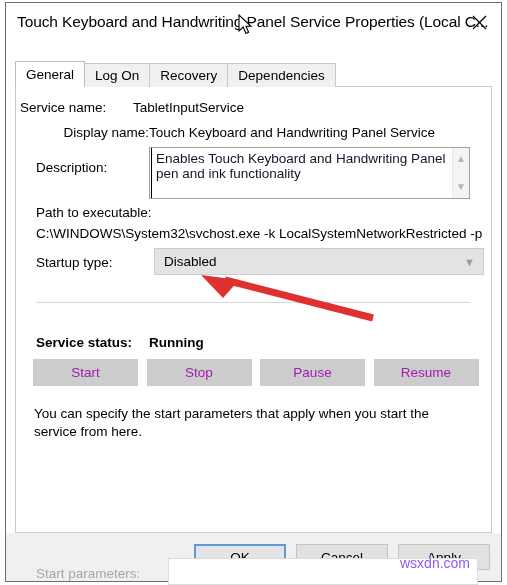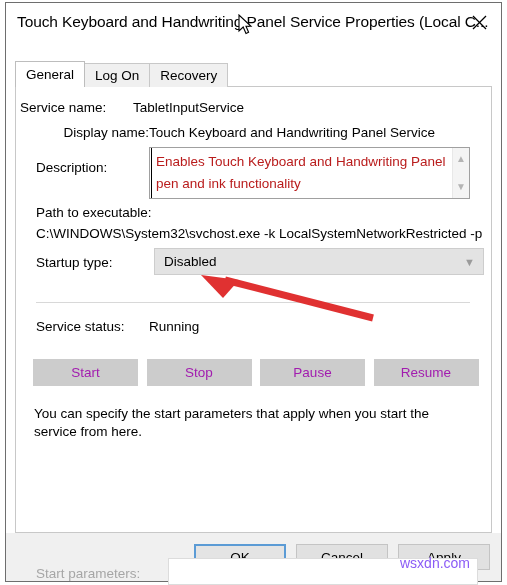--- a/index.html
+++ b/index.html
@@ -128,22 +128,22 @@
     width: 321px;
     height: 52px;
     border: 1px solid #a0a0a0;
     background: #ffffff;
     box-sizing: border-box;
     display: flex;
   }
   #description-text {
     flex: 1;
     font-size: 13.5px;
-    color: #b91c1c;
-    line-height: 22px;
+    color: #0f172a;
+    line-height: 15px;
     padding: 3px 0 0 4px;
     border-left: 1px solid #000;
     margin-left: 1px;
     box-sizing: border-box;
     white-space: pre-line;
   }
   #description-scrollbar {
     width: 17px;
     background: #f4f4f4;
     border-left: 1px solid #e8e8e8;
@@ -310,20 +310,21 @@
         <line x1="2" y1="2" x2="15" y2="15" stroke="#000" stroke-width="1.2"></line>
         <line x1="15" y1="2" x2="2" y2="15" stroke="#000" stroke-width="1.2"></line>
       </svg>
     </div>
   </div>
 
   <div id="tab-strip">
     <div class="tab active">General</div>
     <div class="tab">Log On</div>
     <div class="tab">Recovery</div>
+    <div class="tab">Dependencies</div>
   </div>
 
   <div id="tab-panel">
 
     <div class="field-row" style="left:4px; top:13px;">
       <span class="field-label" style="width:113px;">Service name:</span>
       <span class="field-value">TabletInputService</span>
     </div>
 
     <div class="field-row" style="left:20px; top:38px;text-align:right;">
@@ -355,21 +356,21 @@
       <span class="field-label">Startup type:</span>
     </div>
 
     <div id="startup-type-dropdown">
       <span id="startup-type-value">Disabled</span>
       <span id="dropdown-chevron">▼</span>
     </div>
 
     <div id="separator"></div>
 
-    <div class="field-row" style="left:20px; top:232px;">
+    <div class="field-row" style="left:20px; top:248px;font-weight:bold;">
       <span class="field-label" style="width:113px;">Service status:</span>
       <span class="field-value">Running</span>
     </div>
 
     <div id="service-buttons">
       <div class="svc-button">Start</div>
       <div class="svc-button">Stop</div>
       <div class="svc-button">Pause</div>
       <div class="svc-button">Resume</div>
     </div>

